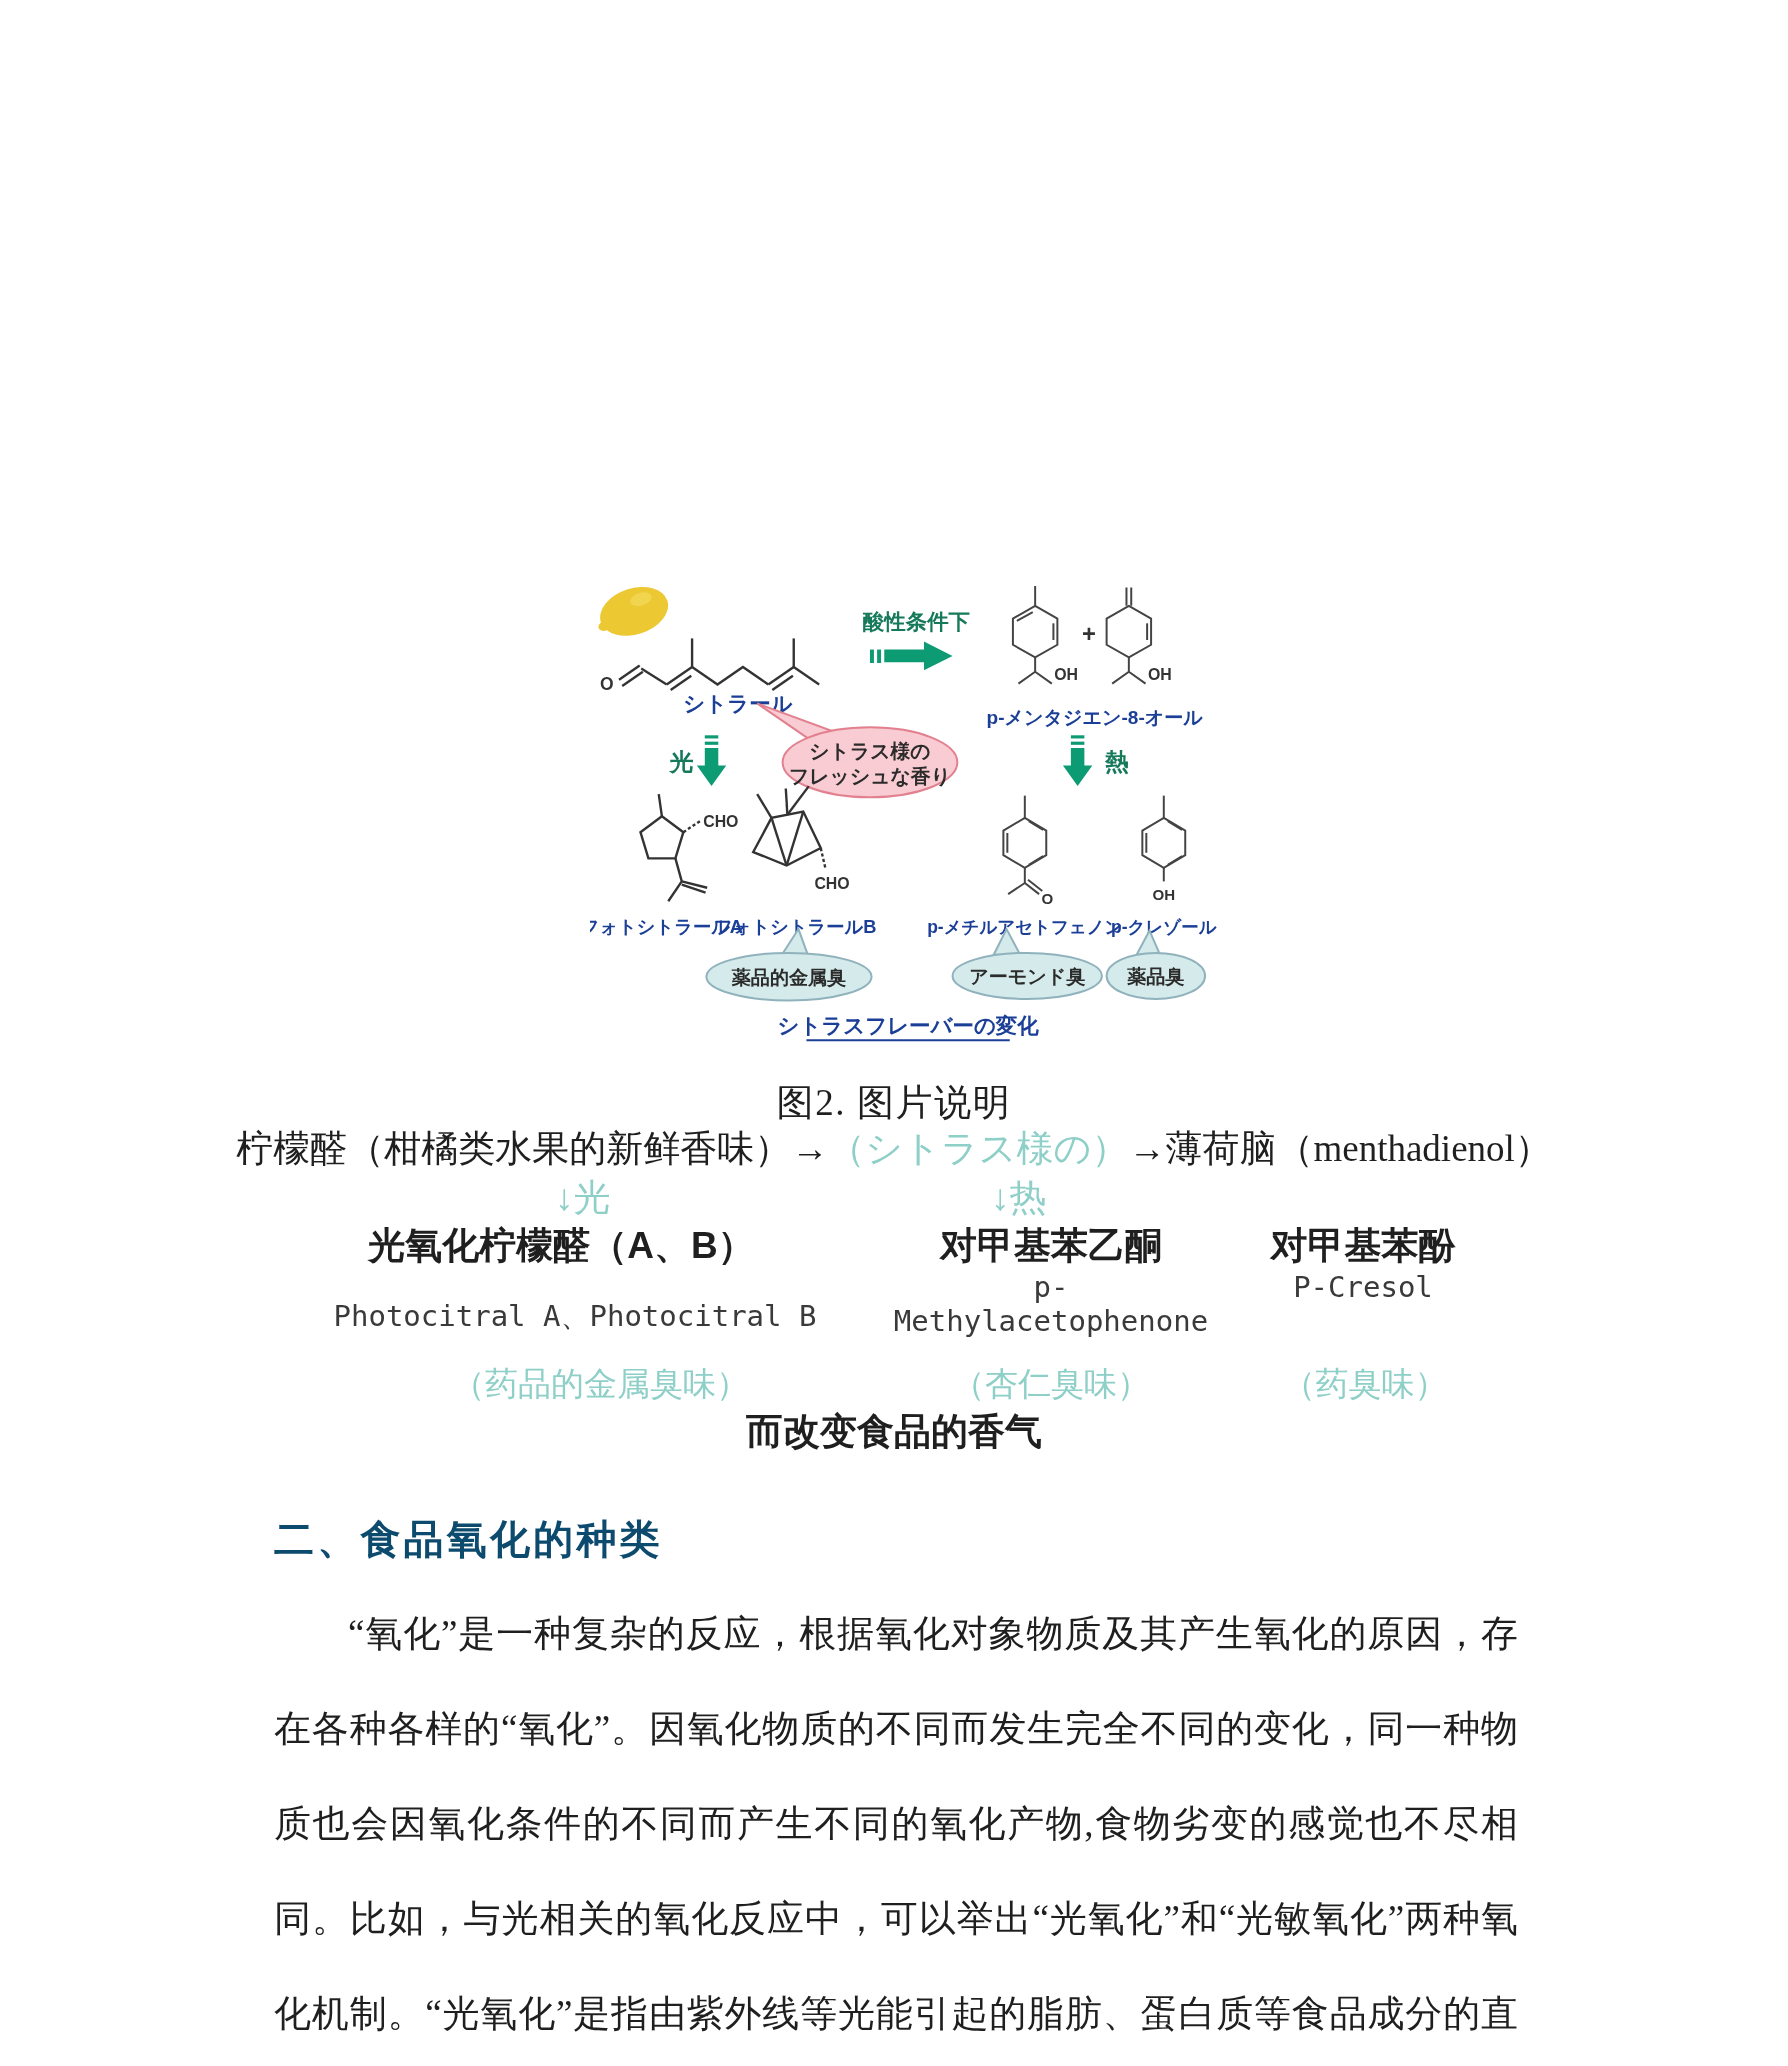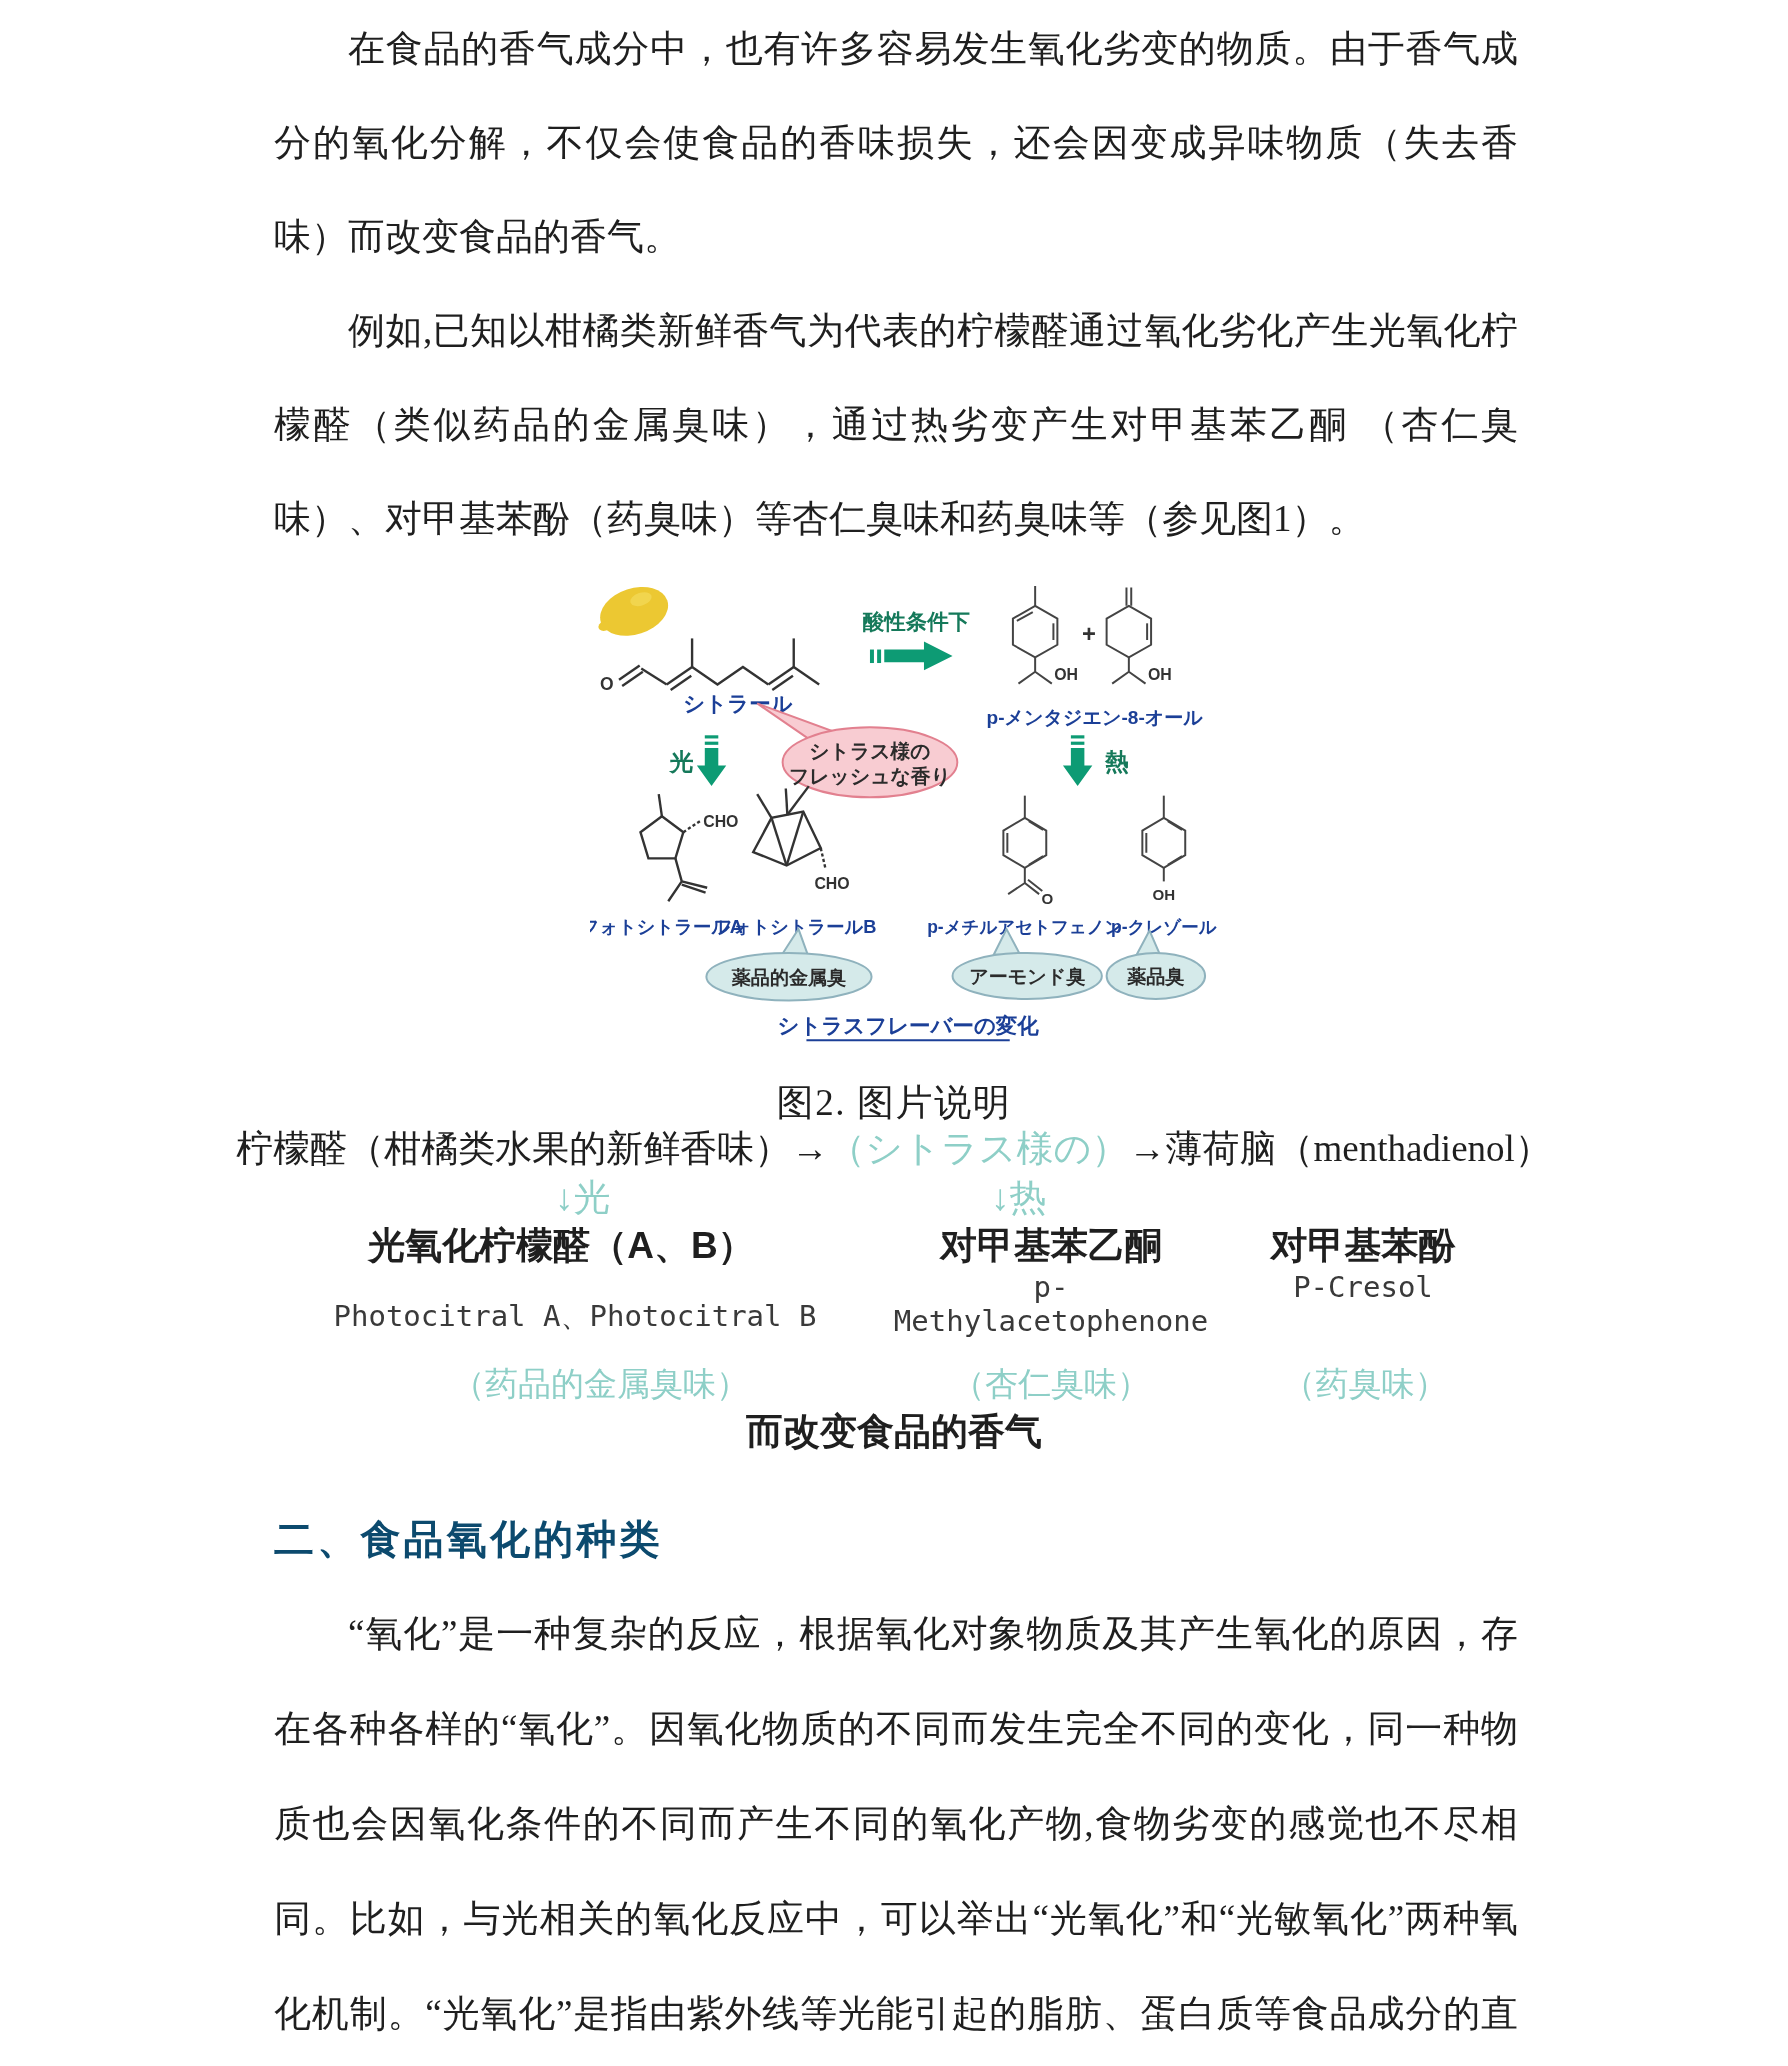--- a/index.html
+++ b/index.html
@@ -39,24 +39,20 @@
   .navy{fill:#1b3f97;font-weight:700;}
   .grn{fill:#15795a;font-weight:700;}
   .atom{fill:#333;font-weight:700;}
   .bubbletxt{fill:#2b2b2b;font-weight:700;}
 </style>
 </head>
 <body>
 
 <div class="page">
 
-  <div class="bodytext" style="top:1.6px;">
-    <p>在食品的香气成分中，也有许多容易发生氧化劣变的物质。由于香气成分的氧化分解，不仅会使食品的香味损失，还会因变成异味物质（失去香味）而改变食品的香气。</p>
-    <p>例如,已知以柑橘类新鲜香气为代表的柠檬醛通过氧化劣化产生光氧化柠檬醛（类似药品的金属臭味），通过热劣变产生对甲基苯乙酮 （杏仁臭味）、对甲基苯酚（药臭味）等杏仁臭味和药臭味等（参见图1）。</p>
-  </div>
 
   <div class="figwrap">
     <svg width="660" height="459" viewBox="0 0 830 578">
 
       <g transform="rotate(-18 55 32)">
         <ellipse cx="55" cy="32" rx="44" ry="29" fill="#ecc832"></ellipse>
         <ellipse cx="14" cy="38" rx="8" ry="6" fill="#ecc832"></ellipse>
         <ellipse cx="68" cy="20" rx="14" ry="8" fill="#f2d855" opacity="0.8"></ellipse>
       </g>
 

